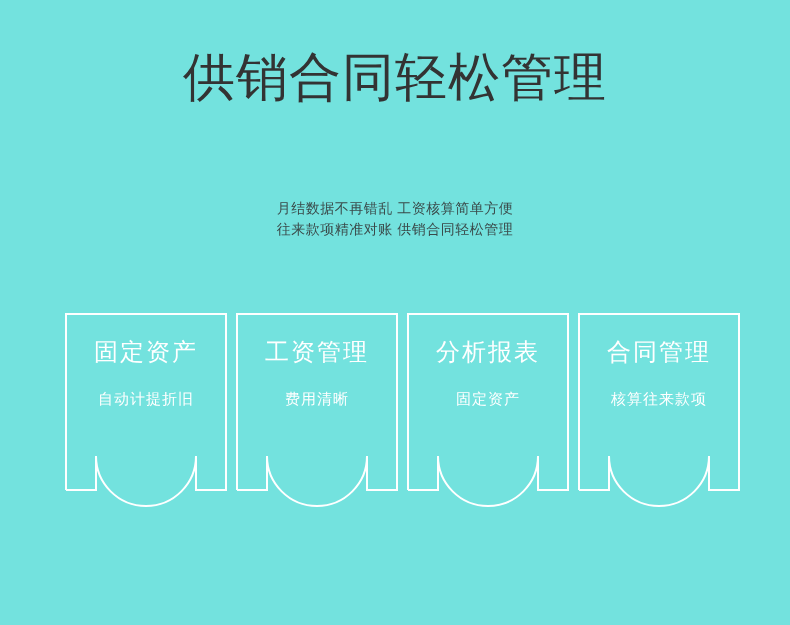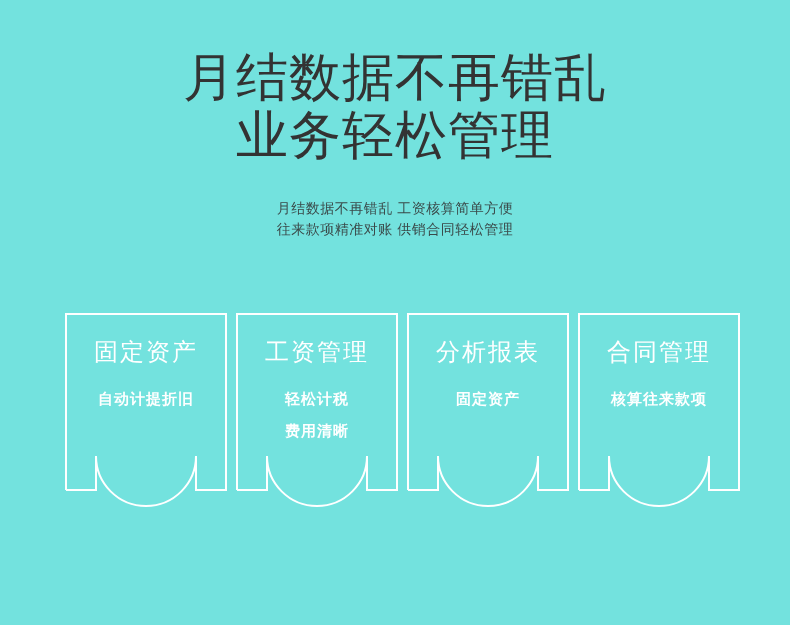--- a/index.html
+++ b/index.html
@@ -108,36 +108,35 @@
   }
   .card-desc {
     display: block;
     margin-top: 20px;
   }
   .card-desc-line {
     display: block;
     color: #ffffff;
     font-size: 15px;
     line-height: 24px;
-    font-weight: 700;
+    font-weight: 400;
     letter-spacing: 1px;
     white-space: nowrap;
   }
   .card-desc-line + .card-desc-line {
     margin-top: 8px;
   }
 </style>
 </head>
 <body>
 
 <div id="banner">
 
   <div id="headline">
-    <span class="title-line">月结数据不再错乱</span>
-    <span class="title-line">业务轻松管理</span>
+    <span class="title-line">供销合同轻松管理</span>
   </div>
 
   <div id="subtitle">
     <span class="subtitle-line">月结数据不再错乱 工资核算简单方便</span>
     <span class="subtitle-line">往来款项精准对账 供销合同轻松管理</span>
   </div>
 
   <div id="cards">
 
     <div class="card card-0">
@@ -152,21 +151,20 @@
       </div>
     </div>
 
     <div class="card card-1">
       <svg class="card-outline" viewBox="0 0 162 178">
         <path d="M 1 177 L 1 1 L 161 1 L 161 177 L 131 177 L 131 143 A 50 50 0 0 1 31 143 L 31 177 L 1 177" fill="none" stroke="#ffffff" stroke-width="2" stroke-linejoin="miter"></path>
       </svg>
       <div class="card-text">
         <span class="card-heading">工资管理</span>
         <span class="card-desc">
-          <span class="card-desc-line">轻松计税</span>
           <span class="card-desc-line">费用清晰</span>
         </span>
       </div>
     </div>
 
     <div class="card card-2">
       <svg class="card-outline" viewBox="0 0 162 178">
         <path d="M 1 177 L 1 1 L 161 1 L 161 177 L 131 177 L 131 143 A 50 50 0 0 1 31 143 L 31 177 L 1 177" fill="none" stroke="#ffffff" stroke-width="2" stroke-linejoin="miter"></path>
       </svg>
       <div class="card-text">

